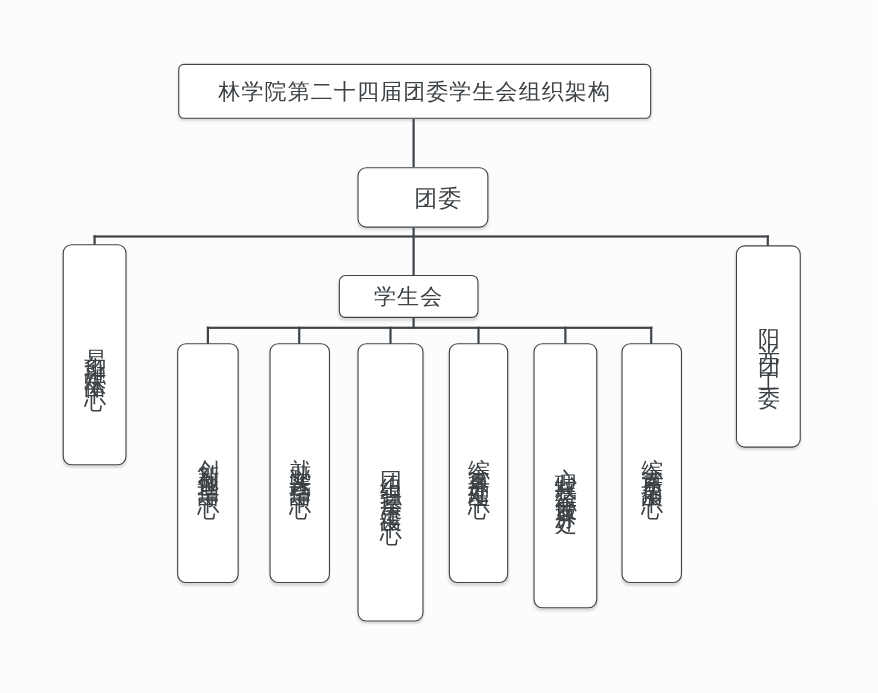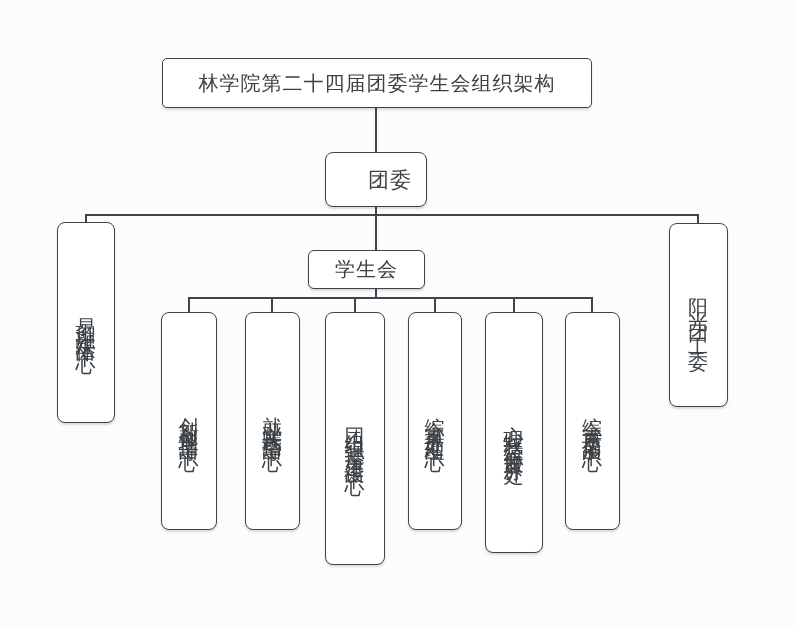--- a/index.html
+++ b/index.html
@@ -63,25 +63,25 @@
   <div class="line hline" style="left:188px; top:297px; width:405px;"></div>
   <div class="line vline" style="left:188px; top:297px; height:16px;"></div>
   <div class="line vline" style="left:271px; top:297px; height:16px;"></div>
   <div class="line vline" style="left:354px; top:297px; height:16px;"></div>
   <div class="line vline" style="left:434px; top:297px; height:16px;"></div>
   <div class="line vline" style="left:513px; top:297px; height:16px;"></div>
   <div class="line vline" style="left:591px; top:297px; height:16px;"></div>
 
   <div class="node horiz" style="left:162px; top:58px; width:430px; height:50px; border-radius:5px;">林学院第二十四届团委学生会组织架构</div>
 
-  <div class="node horiz" style="left:325px; top:152px; width:102px; height:55px; border-radius:8px; font-size:21px;padding-left:28px;">团委</div>
+  <div class="node horiz" style="left:325px; top:152px; width:119px; height:55px; border-radius:8px; font-size:21px;padding-left:28px;">团委</div>
 
   <div class="node vert" style="left:57px; top:222px; width:58px; height:201px; letter-spacing:6px;">易班融媒体中心</div>
 
-  <div class="node horiz" style="left:308px; top:250px; width:117px; height:39px;font-family:Liberation Serif, serif;">学生会</div>
+  <div class="node horiz" style="left:308px; top:250px; width:127px; height:39px;font-family:Liberation Serif, serif;">学生会</div>
 
   <div class="node vert" style="left:669px; top:223px; width:59px; height:184px; letter-spacing:13px;">阳光团工委</div>
 
   <div class="node vert" style="left:161px; top:312px; width:56px; height:218px;">创新创业指导中心</div>
 
   <div class="node vert" style="left:245px; top:312px; width:55px; height:218px;">就业实践指导中心</div>
 
   <div class="node vert" style="left:325px; top:312px; width:60px; height:253px; letter-spacing:6px;">团组织基层建设中心</div>
 
   <div class="node vert" style="left:408px; top:312px; width:54px; height:218px;">综合事务处理中心</div>

